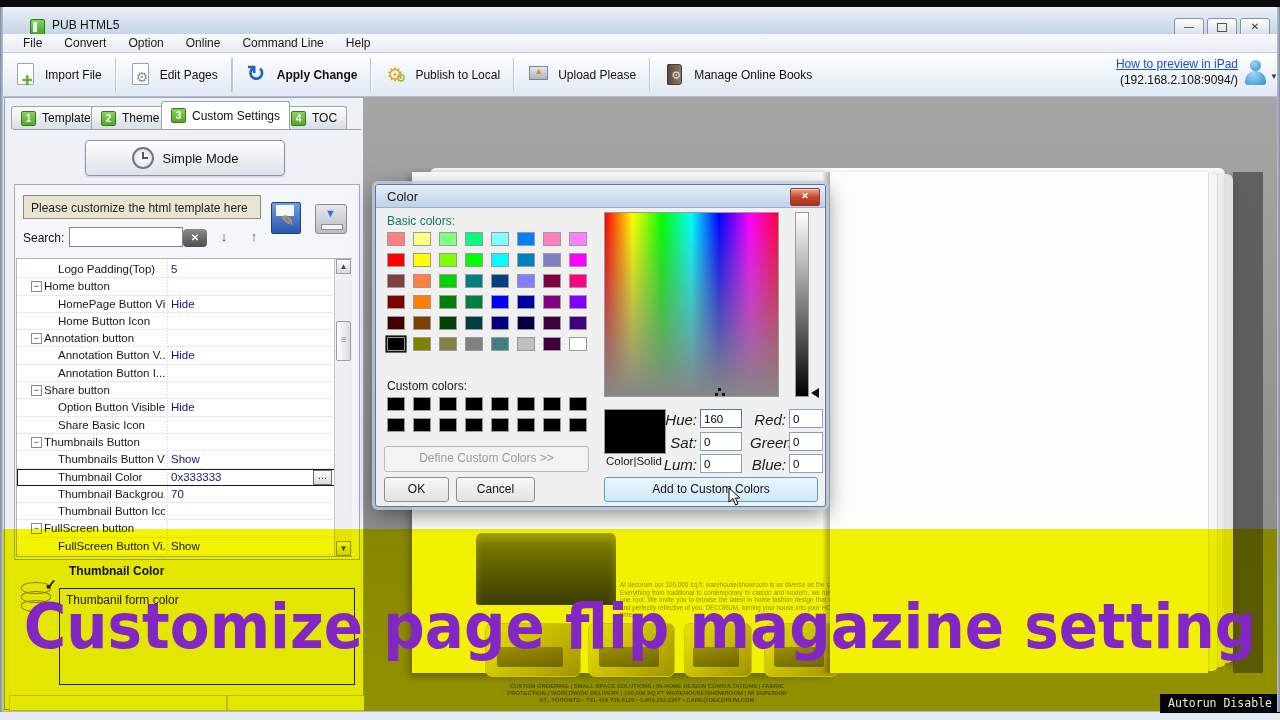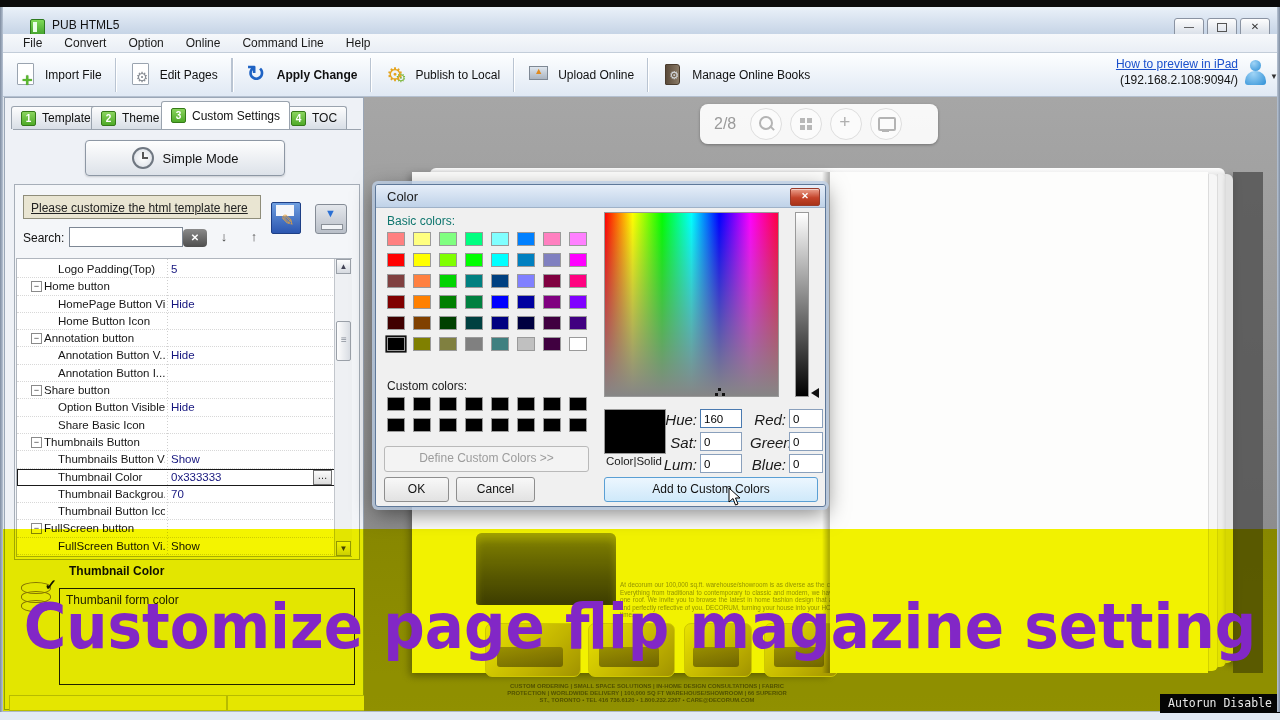--- a/index.html
+++ b/index.html
@@ -73,21 +73,21 @@
   #tab-template{left:6px;} #tab-theme{left:86px;} #tab-custom{left:156px;} #tab-toc{left:276px;}
   #simple-mode{left:80px;top:42px;width:198px;height:34px;border:1px solid #8d97a4;border-radius:4px;
     background:linear-gradient(#fefefe,#dde2e9);display:flex;align-items:center;justify-content:center;
     gap:9px;font-size:13px;color:#111;box-shadow:0 1px 2px rgba(0,0,0,.15);}
   .clock-icon{position:relative;width:18px;height:18px;border:2px solid #6f7781;border-radius:50%;
     background:radial-gradient(#fff,#d8dde4);}
   .clock-icon::before{content:"";position:absolute;left:8px;top:3px;width:2px;height:7px;background:#555;}
   .clock-icon::after{content:"";position:absolute;left:8px;top:8px;width:6px;height:2px;background:#555;}
   #groupbox{left:9px;top:86px;width:344px;height:374px;border:1px solid #a6aeb8;background:#f4f6f9;}
   #hint-box{left:18px;top:97px;width:238px;height:24px;background:#e9e5d2;border:1px solid #8f8d7a;
-    font-size:12px;color:#222;line-height:24px;padding-left:7px;box-sizing:border-box;text-decoration:underline;}
+    font-size:12px;color:#222;line-height:24px;padding-left:7px;box-sizing:border-box;}
   .floppy-icon{left:266px;top:104px;width:28px;height:30px;background:linear-gradient(#6f9fe0,#2b56b0);
     border:1px solid #1e3f86;border-radius:2px;}
   .floppy-icon::before{content:"";position:absolute;left:4px;top:2px;width:18px;height:11px;background:#f4f6fa;}
   .floppy-icon::after{content:"✎";position:absolute;left:9px;top:8px;font-size:16px;color:#e8a23c;}
   .import-tpl-icon{left:310px;top:106px;width:30px;height:28px;background:linear-gradient(#e4e7ec,#b9bfc8);
     border:1px solid #858c96;border-radius:3px;}
   .import-tpl-icon::after{content:"▼";position:absolute;left:9px;top:2px;font-size:11px;color:#2a6fd4;}
   .import-tpl-icon::before{content:"";position:absolute;left:5px;top:19px;width:20px;height:4px;background:#f2f4f7;border:1px solid #8a9098;}
   #search-label{left:18px;top:133px;font-size:12px;color:#111;}
   #search-input{left:64px;top:129px;width:106px;height:18px;border:1px solid #7d8794;background:#fff;
@@ -290,21 +290,21 @@
 
       <div class="tbsep"></div>
       <div class="tbtn">
         <span class="tbicon" data-icon="publish-local"></span>
         <span>Publish to Local</span>
       </div>
 
       <div class="tbsep"></div>
       <div class="tbtn">
         <span class="tbicon" data-icon="upload-online"></span>
-        <span>Upload Online</span>
+        <span>Upload Please</span>
       </div>
 
       <div class="tbsep"></div>
       <div class="tbtn">
         <span class="tbicon" data-icon="manage-books"></span>
         <span>Manage Online Books</span>
       </div>
     </div>
   <div class="abs" id="tb-right">
     <a id="preview-link">How to preview in iPad</a>
@@ -540,27 +540,20 @@
       </div>
 
     </div>
     <div class="abs curl" id="curl1"></div>
     <div class="abs curl" id="curl2"></div>
     <div class="abs curl" id="curl3"></div>
     <div class="abs" id="flip-strip">
       
       
       
-    </div>
-    <div class="abs" id="pv-toolbar">
-      <span id="pv-page">2/8</span>
-      <span class="pv-circle mag-glass"></span>
-      <span class="pv-circle grid-ic"></span>
-      <span class="pv-circle plus-ic"></span>
-      <span class="pv-circle mon-ic"></span>
     </div>
   </div>
 
   <div class="abs" id="dialog">
     <div class="abs" id="dlg-title">
       <span class="abs" id="dlg-title-text">Color</span>
       <span class="abs" id="dlg-close">✕</span>
     </div>
     <div class="abs" id="basic-label">Basic colors:</div>
     <div class="abs" id="basic-grid">

